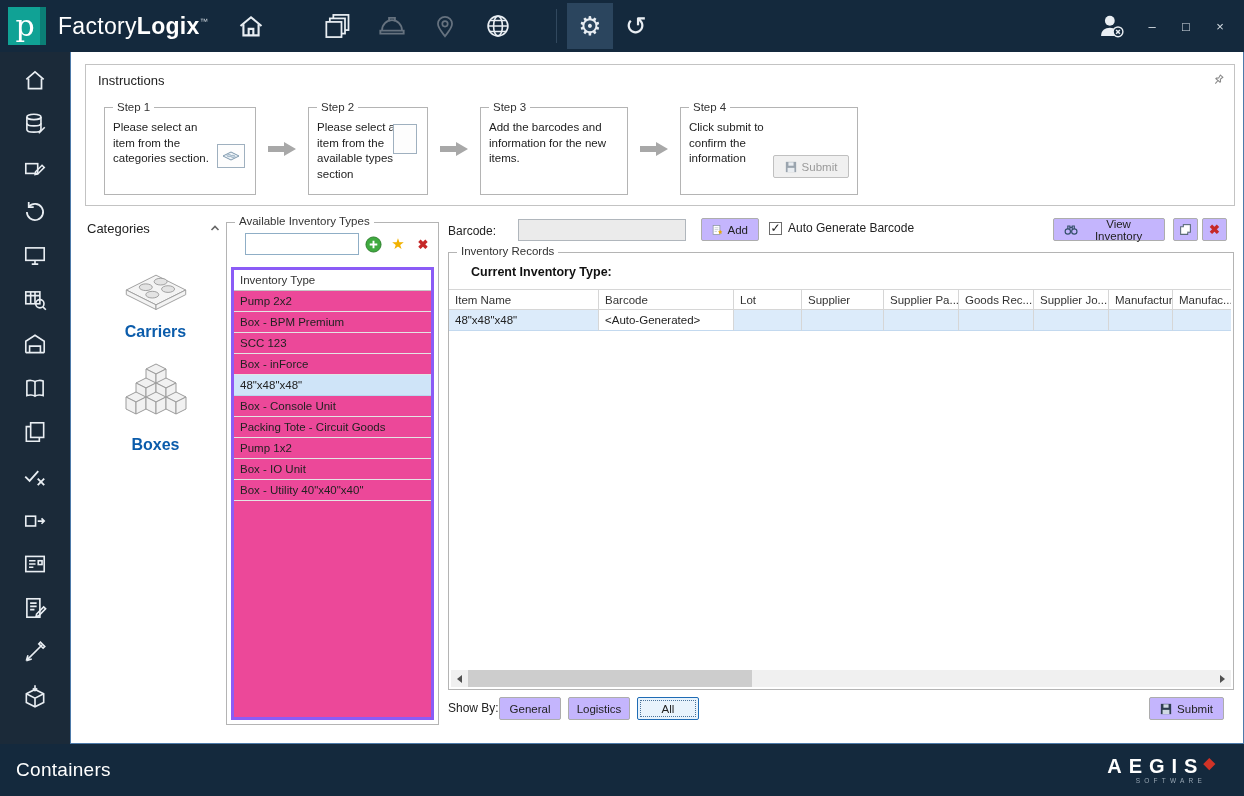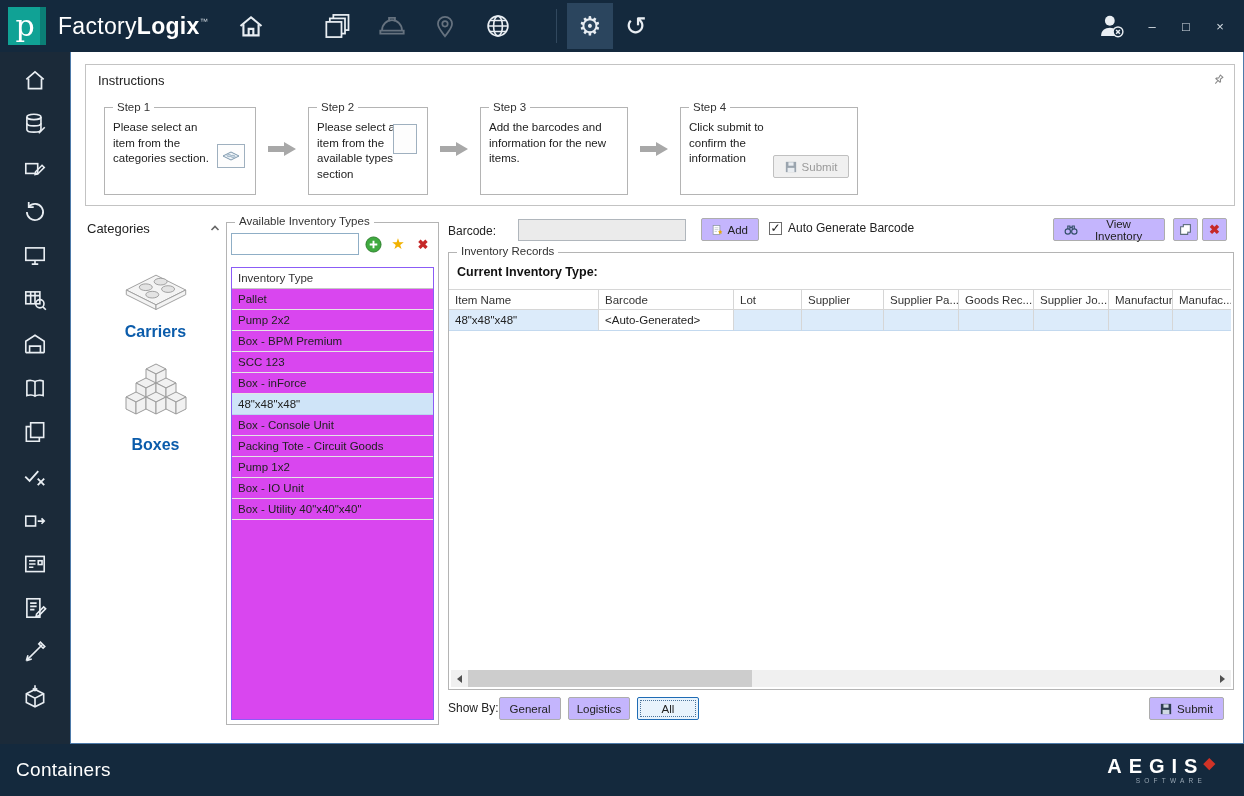--- a/index.html
+++ b/index.html
@@ -25,21 +25,21 @@
   .winbtn { color:#d7dee5; font-size:13px; width:16px; text-align:center; cursor:default; }
   svg.ic { display:block; }
 
   
   .sidebar { position:absolute; top:52px; left:0; width:70px; height:692px; background:#1b2a39; display:flex; flex-direction:column; align-items:center; padding-top:14px; gap:16px; }
   .sb-i { width:46px; height:28px; display:flex; align-items:center; justify-content:center; }
 
   
   .content { position:absolute; top:52px; left:70px; width:1174px; height:692px; background:#fff; border:1px solid #4d7aa9; border-top:none; }
 
-  .groupbox { position:relative; border:1px solid #b4b4b4; background:#fff; }
+  .groupbox { position:relative; border:1px solid #b4b4b4; background:#fff;padding-left:14px; }
   .gb-title { position:absolute; top:-8px; left:8px; background:#fff; padding:0 4px; font-size:11.5px; color:#333; white-space:nowrap; }
 
   
   .instructions { position:absolute; left:14px; top:12px; width:1150px; height:142px; border:1px solid #c3c3c3; }
   .instr-title { position:absolute; left:12px; top:8px; font-size:13px; color:#222; }
   .pin { position:absolute; right:10px; top:8px; transform:rotate(40deg); }
   .steps { position:absolute; left:18px; top:42px; display:flex; align-items:flex-start; }
   .step { height:88px; padding:12px 8px 6px 8px; font-size:11.5px; line-height:1.35; color:#222; position:relative; border:1px solid #b4b4b4; }
   .step .gb-title { font-size:11.5px; }
   .s1 { width:152px; } .s2 { width:120px; } .s3 { width:148px; } .s4 { width:178px; }
@@ -58,21 +58,21 @@
   .categories { position:absolute; left:14px; top:163px; width:141px; height:510px; }
   .cat-header { display:flex; align-items:center; justify-content:space-between; padding:6px 6px 6px 2px; font-size:13px; color:#222; }
   .cat-item { display:flex; flex-direction:column; align-items:center; margin-top:22px; cursor:default; }
   .cat-label { color:#0b5cab; font-weight:bold; font-size:16px; margin-top:4px; }
 
   
   .typesbox { position:absolute; left:155px; top:170px; width:213px; height:503px; }
   .types-top { display:flex; align-items:center; gap:3px; margin:10px 4px 4px 4px; }
   .filter-input { flex:1; height:22px; border:1px solid #8faec6; font-size:12px; padding:0 4px; background:#fff; min-width:0; }
   .mini-btn { width:22px; height:22px; display:flex; align-items:center; justify-content:center; background:transparent; border:none; cursor:default; }
-  .typelist { position:absolute; left:4px; right:4px; top:44px; bottom:4px; border:1px solid #8b5cf6; overflow:hidden; background:#d946ef; }
+  .typelist { position:absolute; left:4px; right:4px; top:44px; bottom:4px; border:3px solid #8b5cf6; overflow:hidden; background:#ec4899; }
   .tl-header { height:21px; line-height:21px; padding:0 6px; font-size:11.5px; color:#333; border-bottom:1px solid #c6c6c6; background:#fff; }
   .tl-row { height:21px; line-height:20px; padding:0 6px; font-size:11.5px; border-bottom:1px solid #e4e4e4; white-space:nowrap; overflow:hidden; cursor:default; }
   .tl-row.selected { background:#cfe4f8; border-bottom-color:#b8d6ef; }
 
   
   .bar-label { position:absolute; left:377px; top:172px; font-size:12px; color:#222; }
   .bar-input { position:absolute; left:447px; top:167px; width:168px; height:22px; background:#ebebeb; border:1px solid #b0b6bc; font-size:12px; padding:0 4px; }
   .add-btn { position:absolute; left:630px; top:166px; width:58px; }
   .cb-wrap { position:absolute; left:698px; top:169px; display:flex; align-items:center; gap:6px; }
   .checkbox { width:13px; height:13px; background:#fff; border:1px solid #6b6b6b; position:relative; display:flex; align-items:center; justify-content:center; font-size:12px; line-height:1; color:#1a1a1a; }
@@ -419,21 +419,20 @@
       </span>
       <span class="mini-btn" style="color:#f2b200;font-size:15px;">
           <span>★</span>
         </span>
       <span class="mini-btn" style="color:#c62828;font-size:13px;font-weight:bold;">
           <span>✖</span>
         </span>
     </div>
     <div class="typelist">
       <div class="tl-header">Inventory Type</div>
-      <div class="tl-row">Pallet</div>
       <div class="tl-row">Pump 2x2</div>
       <div class="tl-row">Box - BPM Premium</div>
       <div class="tl-row">SCC 123</div>
       <div class="tl-row">Box - inForce</div>
       <div class="tl-row selected">48"x48"x48"</div>
       <div class="tl-row">Box - Console Unit</div>
       <div class="tl-row">Packing Tote - Circuit Goods</div>
       <div class="tl-row">Pump 1x2</div>
       <div class="tl-row">Box - IO Unit</div>
       <div class="tl-row">Box - Utility 40"x40"x40"</div>

